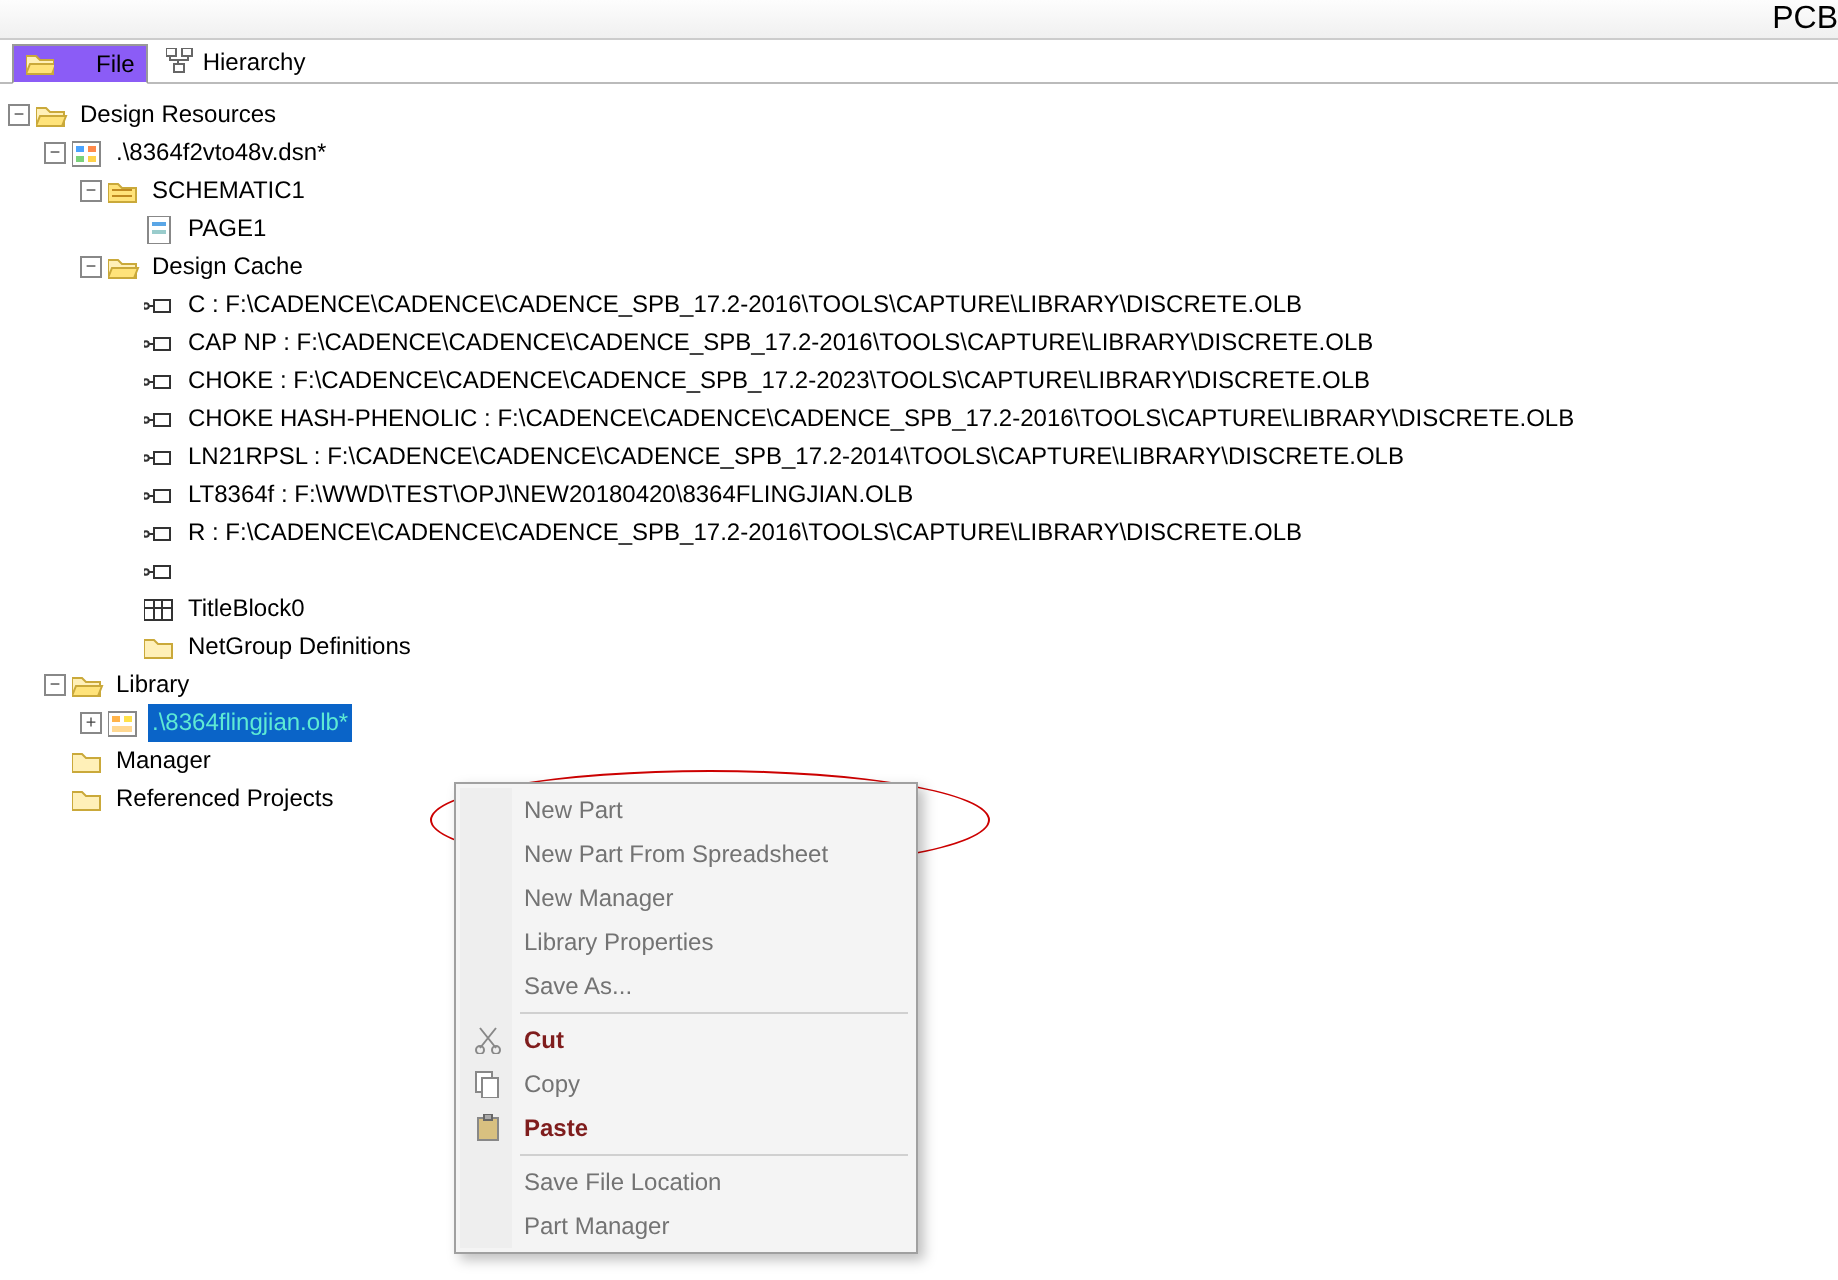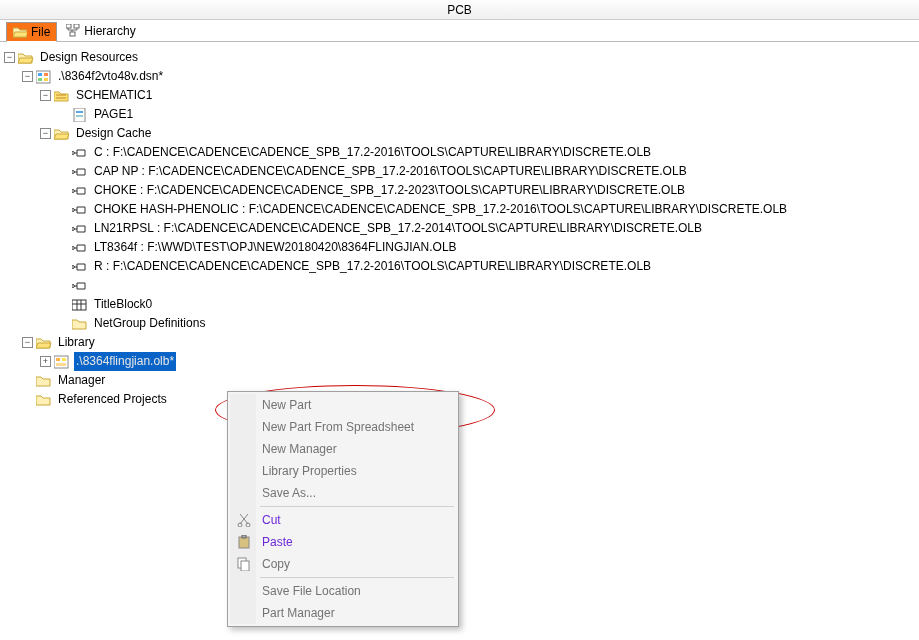--- a/index.html
+++ b/index.html
@@ -9,23 +9,23 @@
       background: #fff;
       width: 919px;
       height: 640px;
       overflow: hidden;
       color: #000;
     }
     .title-bar {
       height: 20px;
       background: linear-gradient(#fdfdfd, #f0f0f0);
       border-bottom: 1px solid #ccc;
-      text-align: center;
+      text-align: right;
       line-height: 20px;
-      font-size: 12px;
+      font-size: 16px;
       color: #000;
     }
     .tab-bar {
       height: 22px;
       border-bottom: 1px solid #bbb;
       display: flex;
       align-items: center;
       padding-left: 6px;
       background: #fff;
     }
@@ -33,23 +33,24 @@
       display: flex;
       align-items: center;
       padding: 2px 6px;
       border: 1px solid transparent;
       cursor: pointer;
       margin-right: 2px;
     }
     .tab.active {
       border: 1px solid #999;
       border-bottom: 1px solid #fff;
-      background: #f97316;
+      background: #8b5cf6;
       position: relative;
       top: 1px;
+      gap: 17px;
     }
     .tab .ticon {
       margin-right: 4px;
       display: inline-flex;
     }
     .tree {
       padding: 6px 4px;
       line-height: 19px;
       white-space: nowrap;
       position: relative;
@@ -80,21 +81,21 @@
       align-items: center;
       justify-content: center;
       margin-right: 4px;
       flex-shrink: 0;
     }
     .label {
       padding: 0 2px;
     }
     .label.selected {
       background: #0a64c8;
-      color: #e5e5e5;
+      color: #5eead4;
     }
     
     .ellipse {
       position: absolute;
       border: 1px solid #c00;
       border-radius: 50%;
       pointer-events: none;
     }
     
     .context-menu {
@@ -113,21 +114,21 @@
     }
     .cm-item {
       position: relative;
       height: 22px;
       display: flex;
       align-items: center;
       padding-left: 32px;
       color: #737373;
       cursor: pointer;
     }
-    .cm-item.disabled { color: #6d28d9; cursor: default; }
+    .cm-item.disabled { color: #7f1d1d; cursor: default; font-weight: bold; }
     .cm-item .cm-ico {
       position: absolute;
       left: 6px;
       width: 16px;
       display: inline-flex;
       align-items: center;
       justify-content: center;
     }
     .cm-sep {
       height: 1px;
@@ -446,36 +447,36 @@
       </div>
     <div class="cm-sep"></div>
     <div class="cm-item disabled">
         <span class="cm-ico">
           <svg width="14" height="14">
             <use href="#ic-cut"></use>
           </svg>
         </span>
         <span>Cut</span>
       </div>
+    <div class="cm-item">
+        <span class="cm-ico">
+          <svg width="14" height="14">
+            <use href="#ic-copy"></use>
+          </svg>
+        </span>
+        <span>Copy</span>
+      </div>
     <div class="cm-item disabled">
         <span class="cm-ico">
           <svg width="14" height="14">
             <use href="#ic-paste"></use>
           </svg>
         </span>
         <span>Paste</span>
       </div>
-    <div class="cm-item">
-        <span class="cm-ico">
-          <svg width="14" height="14">
-            <use href="#ic-copy"></use>
-          </svg>
-        </span>
-        <span>Copy</span>
-      </div>
     <div class="cm-sep"></div>
     <div class="cm-item">
         <span>Save File Location</span>
       </div>
     <div class="cm-item">
         <span>Part Manager</span>
       </div>
   </div>
 
 </div>

